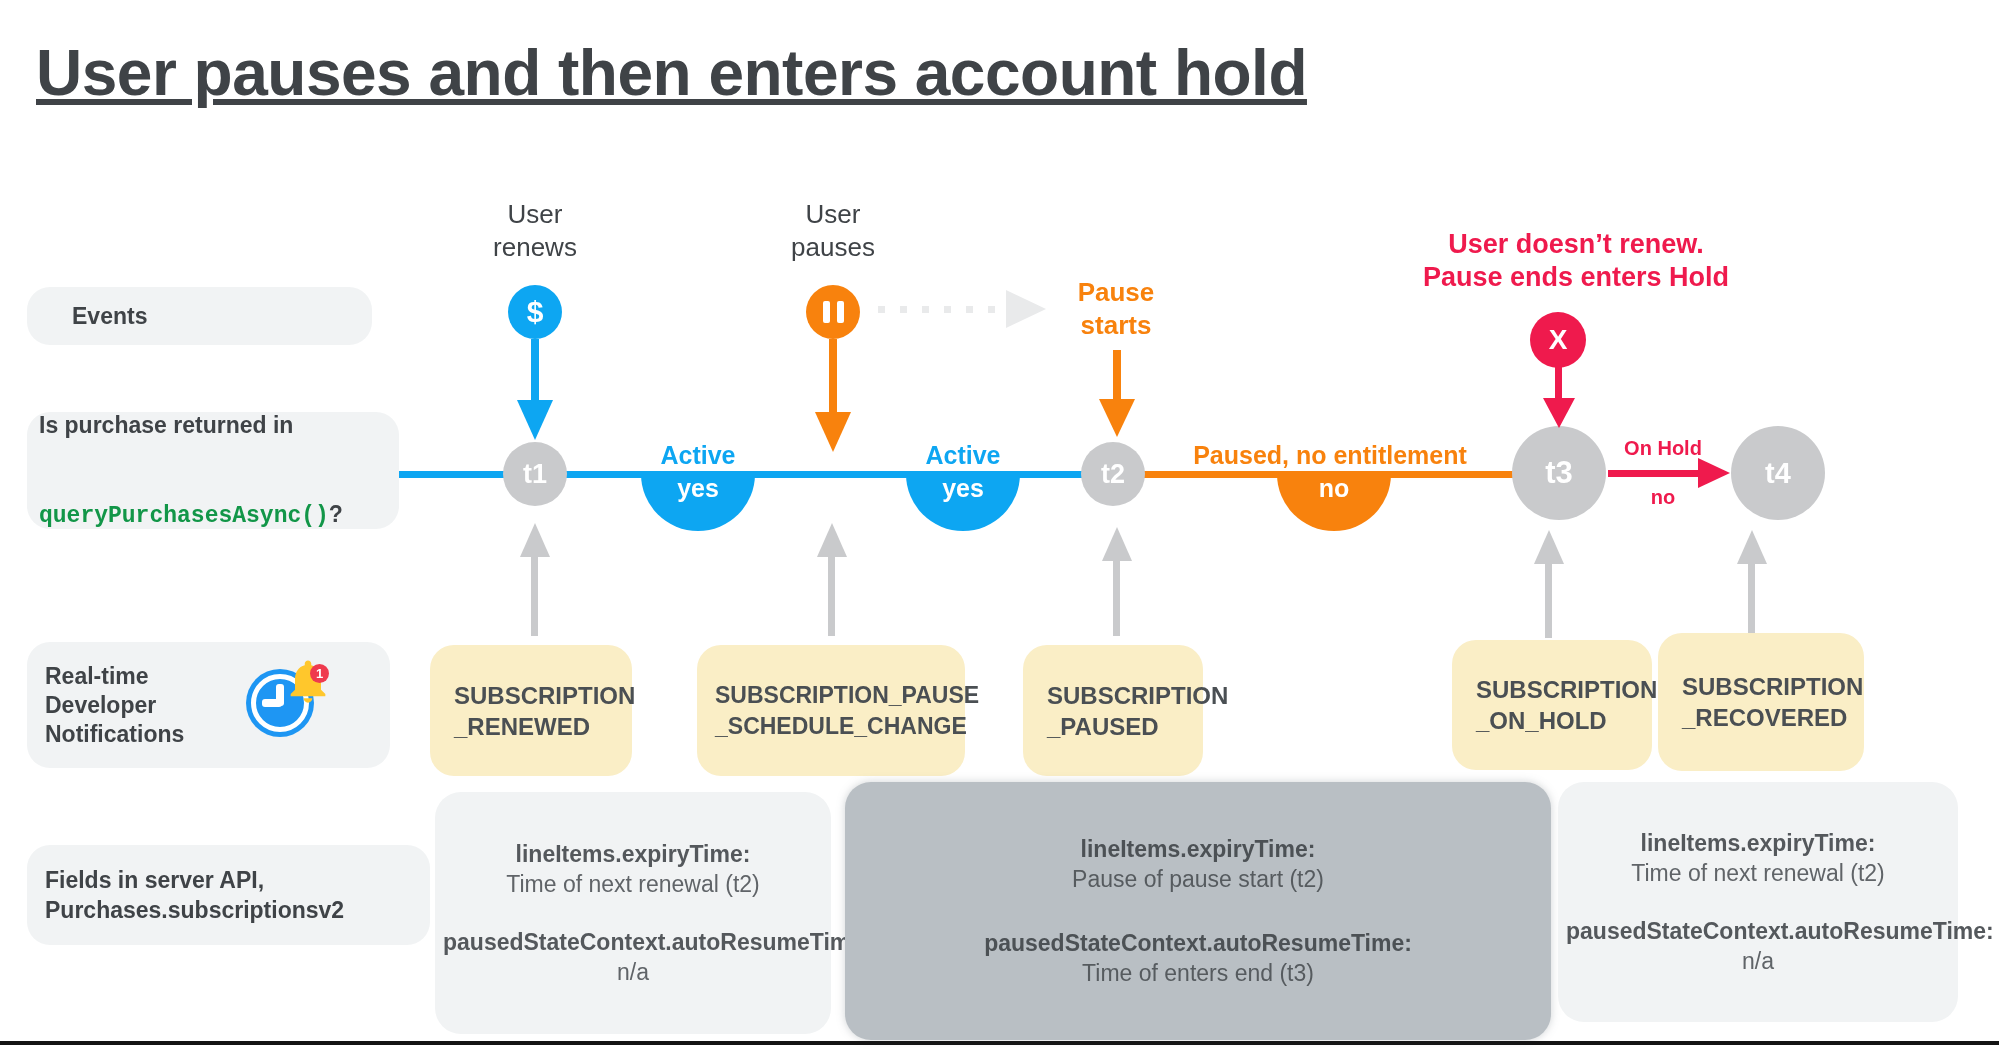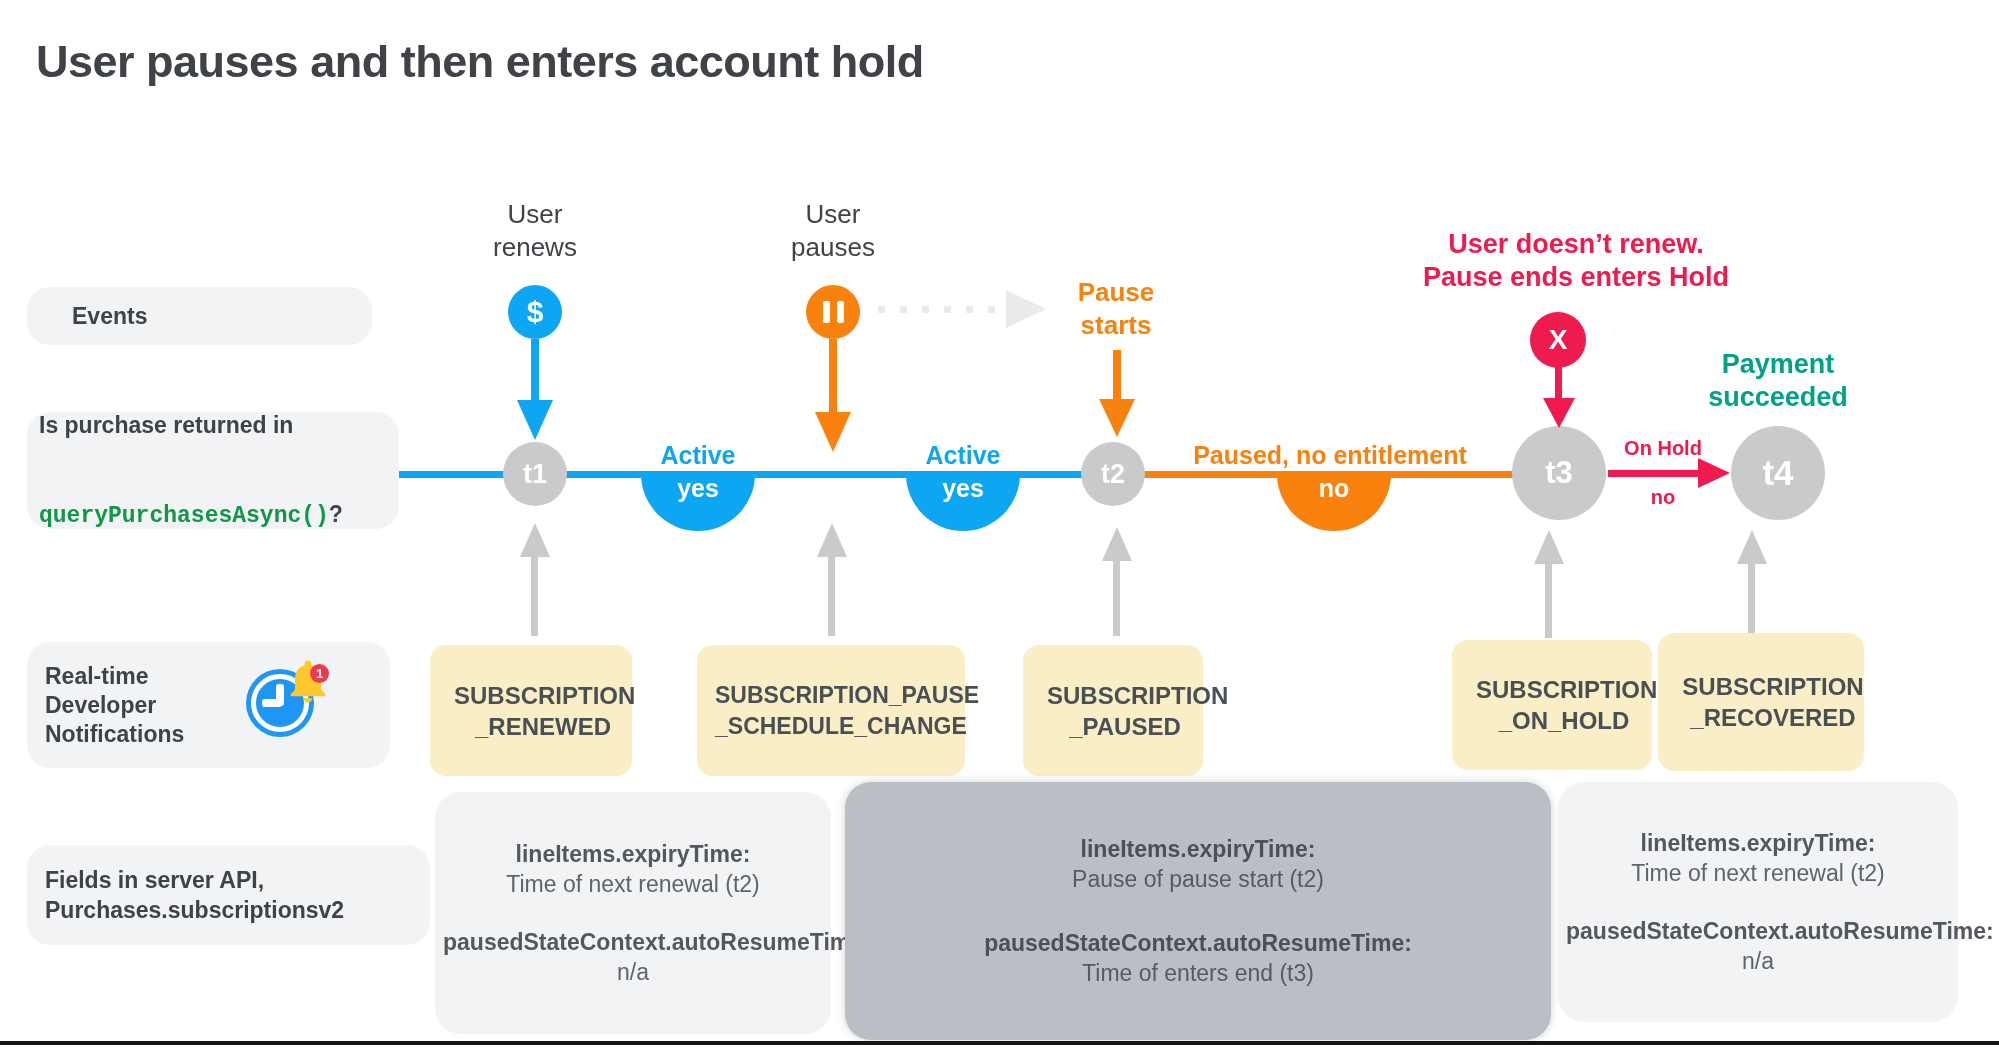--- a/index.html
+++ b/index.html
@@ -2,21 +2,21 @@
 <html style="--blue: #0DA6F2; --blue_deep: #1E96F3; --orange: #F8820D; --red: #EF1A4D; --teal: #00A189; --gray: #C9CACC; --dotted: #E9EAEB; --yellow: #FAEEC6; --light: #F1F3F4; --dark: #B9BFC4; --green: #129648; --ink: #3F4347; --box_text: #4A4F53;"><head>
 <meta charset="utf-8">
 <style>
   html,body{margin:0;padding:0;background:#fff;}
   #stage{position:relative;width:1999px;height:1051px;background:#fff;overflow:hidden;
          font-family:"Liberation Sans",sans-serif;color:var(--ink);}
   .abs{position:absolute;}
   .preline{white-space:pre-line;}
 
   
-  #title{left:36px;top:36px;font-size:45px;font-weight:bold;letter-spacing:-0.5px;color:var(--ink);}
+  #title{left:36px;top:36px;font-size:64px;font-weight:bold;letter-spacing:-0.5px;color:var(--ink);text-decoration:underline;}
 
   
   .rowbox{background:var(--light);border-radius:23px;color:var(--ink);font-weight:bold;}
   #events-box{left:27px;top:287px;width:345px;height:58px;font-size:23px;line-height:58px;padding-left:45px;box-sizing:border-box;}
   #query-box{left:27px;top:412px;width:372px;height:117px;display:flex;flex-direction:column;justify-content:space-between;gap:5px;padding-left:12px;box-sizing:border-box;font-size:23px;}
   #query-box .code{font-family:"Liberation Mono",monospace;color:var(--green);font-size:23px;font-weight:bold;}
   #rtdn-box{left:27px;top:642px;width:363px;height:126px;display:flex;align-items:center;padding-left:18px;box-sizing:border-box;font-size:23px;line-height:29px;}
   #fields-box{left:27px;top:845px;width:403px;height:100px;display:flex;align-items:center;padding-left:18px;box-sizing:border-box;font-size:23px;line-height:30px;}
 
   
@@ -38,21 +38,21 @@
   #semi-3{background:var(--orange);left:1277px;}
   #semi-1{left:641px;} #semi-2{left:906px;}
   .seg-label{top:441px;font-weight:bold;font-size:25px;text-align:center;}
   #active-1{left:638px;width:120px;color:var(--blue);}
   #active-2{left:903px;width:120px;color:var(--blue);}
   #paused-label{left:1130px;width:400px;color:var(--orange);}
   .node{border-radius:50%;background:var(--gray);color:#fff;font-weight:bold;display:flex;align-items:center;justify-content:center;}
   #node-t1{left:503px;top:442px;width:64px;height:64px;font-size:27px;}
   #node-t2{left:1081px;top:442px;width:64px;height:64px;font-size:27px;}
   #node-t3{left:1512px;top:426px;width:94px;height:94px;font-size:31px;}
-  #node-t4{left:1731px;top:426px;width:94px;height:94px;font-size:35px;}
+  #node-t4{left:1731px;top:426px;width:94px;height:94px;font-size:29px;}
 
   
   .ev-text{font-size:26px;line-height:33px;color:var(--ink);text-align:center;}
   #user-renews{left:455px;top:198px;width:160px;}
   #user-pauses{left:753px;top:198px;width:160px;}
   #pause-starts{left:1016px;top:276px;width:200px;font-weight:bold;color:var(--orange);}
   #no-renew{left:1346px;top:228px;width:460px;font-weight:bold;color:var(--red);font-size:27px;}
   #payment-succeeded{left:1658px;top:348px;width:240px;font-weight:bold;color:var(--teal);font-size:27px;}
   .ev-circle{border-radius:50%;display:flex;align-items:center;justify-content:center;color:#fff;font-weight:bold;}
   #dollar-circle{left:508px;top:285px;width:54px;height:54px;background:var(--blue);font-size:30px;}
@@ -81,22 +81,22 @@
   #arr-hold-shaft{left:1608px;top:470px;width:94px;height:7px;background:var(--red);}
   #arr-hold-head{left:1698px;top:458px;border-top:15px solid transparent;border-bottom:15px solid transparent;border-left:32px solid var(--red);}
   #onhold-label{left:1608px;top:437px;width:110px;font-size:20px;font-weight:bold;color:var(--red);text-align:center;}
   #no-label{left:1608px;top:486px;width:110px;font-size:20px;font-weight:bold;color:var(--red);text-align:center;}
 
   
   .up-head{border-left:15px solid transparent;border-right:15px solid transparent;border-bottom:34px solid var(--gray);}
   .up-shaft{width:7px;background:var(--gray);}
 
   
-  .notif{background:var(--yellow);border-radius:16px;color:var(--box_text);font-weight:bold;font-size:24px;line-height:31px;
-         display:flex;flex-direction:column;justify-content:center;padding-left:24px;box-sizing:border-box;text-align:center;}
+  .notif{background:var(--yellow);border-radius:24px;color:var(--box_text);font-weight:bold;font-size:24px;line-height:31px;
+         display:flex;flex-direction:column;justify-content:center;padding-left:24px;box-sizing:border-box;}
   #notif-0{left:430px;top:645px;width:202px;height:131px;}
   #notif-1{left:697px;top:645px;width:268px;height:131px;font-size:23px;padding-left:18px;}
   #notif-2{left:1023px;top:645px;width:180px;height:131px;}
   #notif-3{left:1452px;top:640px;width:200px;height:130px;}
   #notif-4{left:1658px;top:633px;width:206px;height:138px;}
 
   
   .fieldsbox{border-radius:26px;display:flex;flex-direction:column;justify-content:space-evenly;text-align:center;
              font-size:23px;line-height:30px;box-sizing:border-box;padding:18px 8px;}
   .fieldsbox .k{font-weight:bold;}
@@ -193,22 +193,20 @@
 starts</div>
   <div id="arr-or2-shaft" class="shaft"></div>
   <div id="arr-or2-head" class="tri"></div>
 
   <div id="no-renew" class="abs ev-text preline">User doesn’t renew.
 Pause ends enters Hold</div>
   <div id="x-circle" class="abs ev-circle">X</div>
   <div id="arr-red-shaft" class="shaft"></div>
   <div id="arr-red-head" class="tri"></div>
 
-  <div id="payment-succeeded" class="abs ev-text preline">Payment
-succeeded</div>
 
   <div id="arr-hold-shaft" class="shaft"></div>
   <div id="arr-hold-head" class="tri"></div>
   <div id="onhold-label" class="abs">On Hold</div>
   <div id="no-label" class="abs">no</div>
 
   <div class="tri up-head" style="left:520px;top:523px"></div>
   <div class="abs up-shaft" style="left:531px;top:554px;height:82px"></div>
   <div class="tri up-head" style="left:817px;top:523px"></div>
   <div class="abs up-shaft" style="left:828px;top:554px;height:82px"></div>

